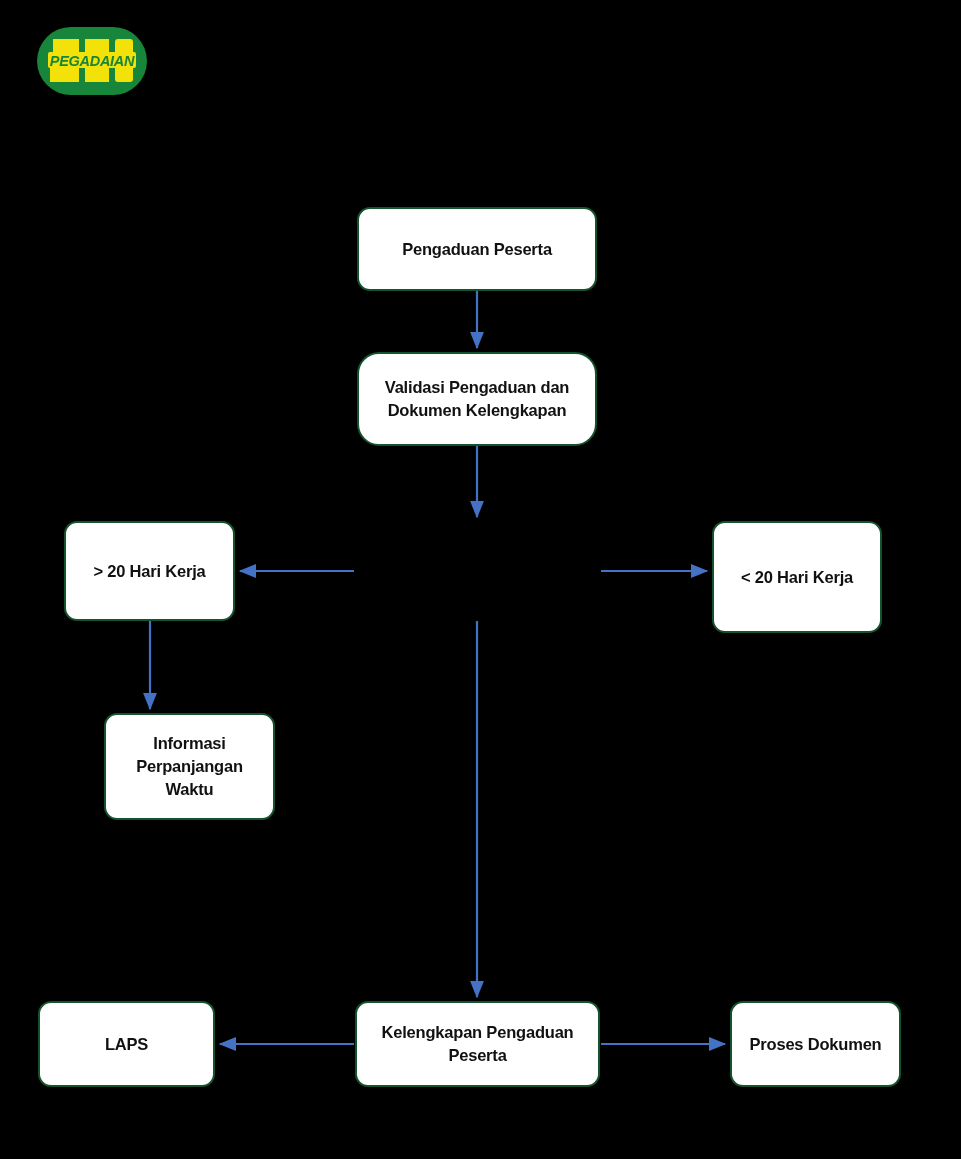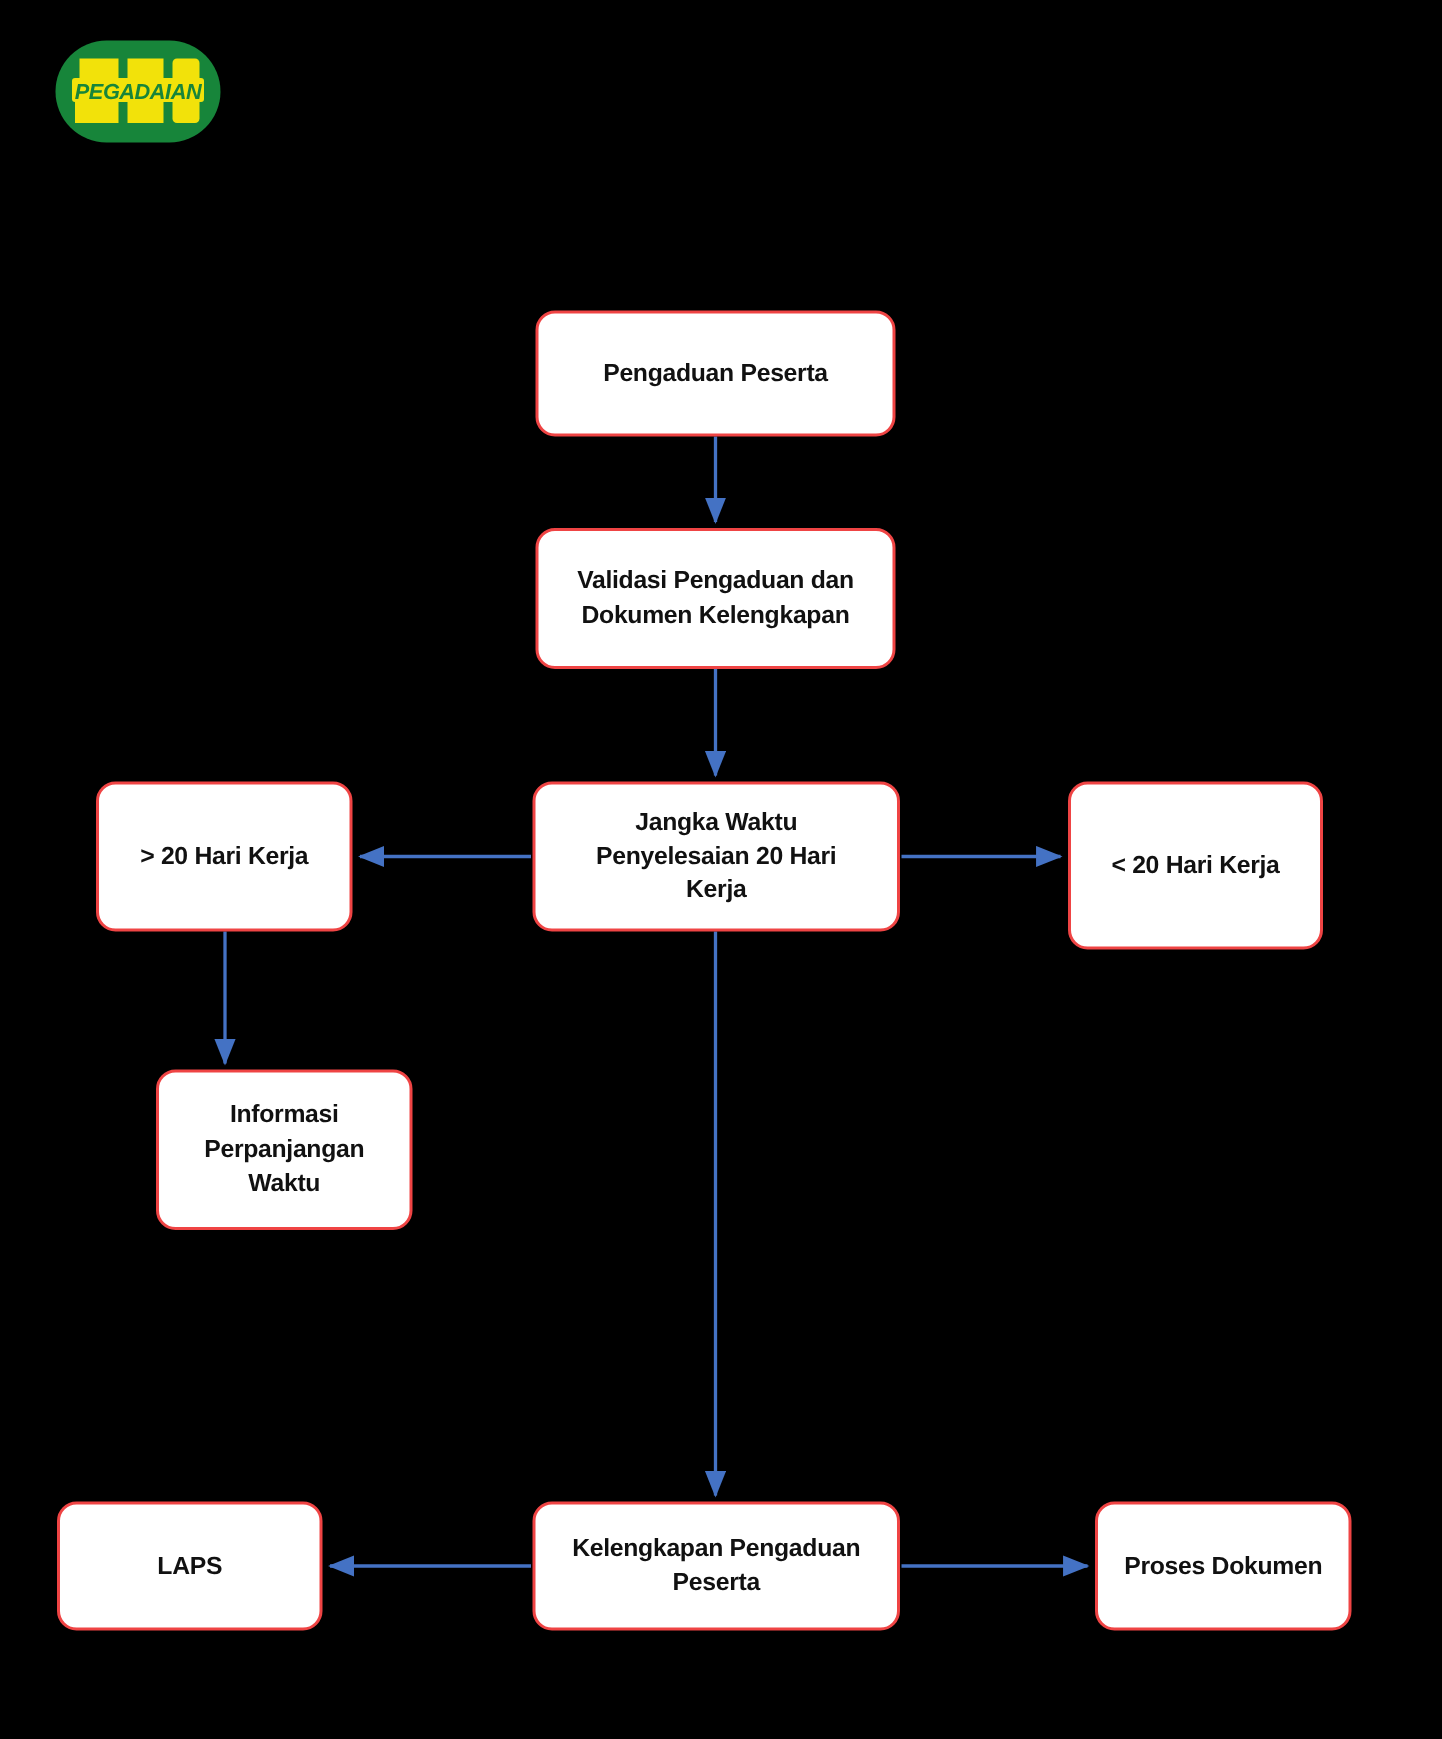--- a/index.html
+++ b/index.html
@@ -41,21 +41,21 @@
     width: 961px;
     height: 1159px;
     pointer-events: none;
   }
 
   
   .node {
     position: absolute;
     box-sizing: border-box;
     background: #ffffff;
-    border: 2px solid #ef4444;
+    border: 2px solid #14532d;
     border-radius: 13px;
     display: flex;
     align-items: center;
     justify-content: center;
     text-align: center;
     color: #111111;
     font-weight: bold;
     font-size: 16.5px;
     line-height: 1.38;
     letter-spacing: -0.2px;
@@ -63,21 +63,21 @@
     z-index: 2;
   }
   .node .label {
     display: block;
     width: 100%;
     white-space: pre-line;
   }
 
   
   #node-pengaduan        { left: 357px; top: 207px; width: 240px; height: 84px; }
-  #node-validasi         { left: 357px; top: 352px; width: 240px; height: 94px; }
+  #node-validasi         { left: 357px; top: 352px; width: 240px; height: 94px; border-radius: 22px; }
   #node-jangka           { left: 355px; top: 521px; width: 245px; height: 100px; }
   #node-lebih20          { left: 64px;  top: 521px; width: 171px; height: 100px; justify-content: center; }
   #node-kurang20         { left: 712px; top: 521px; width: 170px; height: 112px; align-items: center; }
   #node-informasi        { left: 64px;  top: 713px; width: 171px; height: 107px; margin-left: 40px; }
   #node-penyelesaian     { left: 355px; top: 1001px; width: 245px; height: 86px; }
   #node-laps             { left: 38px;  top: 1001px; width: 177px; height: 86px; }
   #node-proses           { left: 730px; top: 1001px; width: 171px; height: 86px; }
 </style>
 </head>
 <body>
@@ -128,25 +128,20 @@
 
   <div class="node" id="node-pengaduan">
     <span class="label">Pengaduan Peserta</span>
   </div>
 
   <div class="node" id="node-validasi">
     <span class="label">Validasi Pengaduan dan
 Dokumen Kelengkapan</span>
   </div>
 
-  <div class="node" id="node-jangka">
-    <span class="label">Jangka Waktu
-Penyelesaian 20 Hari
-Kerja</span>
-  </div>
 
   <div class="node" id="node-lebih20">
     <span class="label">&gt; 20 Hari Kerja</span>
   </div>
 
   <div class="node" id="node-kurang20">
     <span class="label">&lt; 20 Hari Kerja</span>
   </div>
 
   <div class="node" id="node-informasi">

